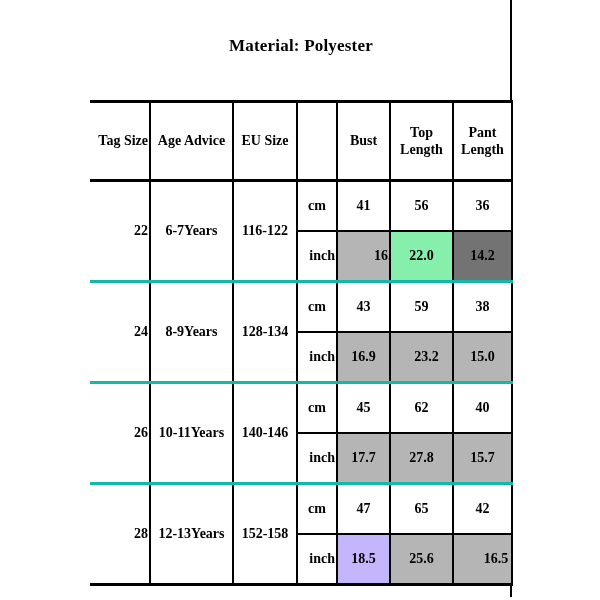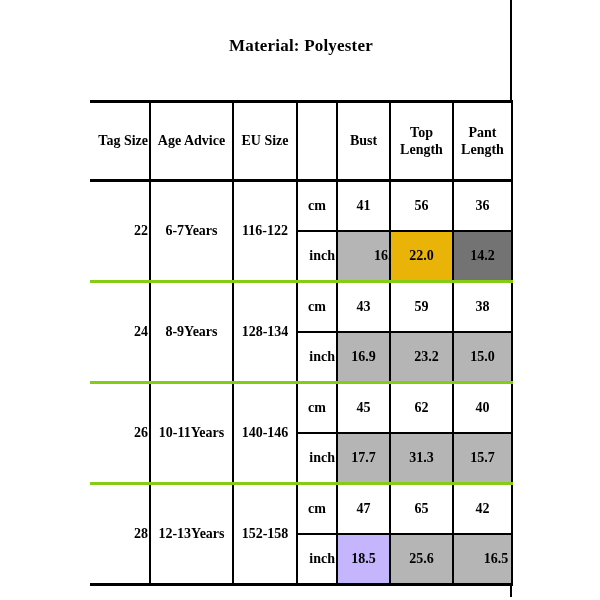--- a/index.html
+++ b/index.html
@@ -42,21 +42,21 @@
     font-weight: bold;
     font-size: 14px;
     padding: 0 1px;
     background: #ffffff;
     line-height: 1.25;
     overflow: hidden;
   }
   #size-table th:first-child, #size-table td:first-child { border-left: none; text-align: right; }
   #size-table thead th { height: 76px; border-bottom: 3px solid #000; }
   #size-table tbody td { height: 48px; }
-  #size-table tr.group-start td { border-top: 3px solid #84cc16; }
+  #size-table tr.group-start td { border-top: 3px solid #14b8a6; }
   #size-table td.shaded { background: #b5b5b5; }
 </style>
 </head>
 <body>
 
 <div id="canvas">
 
   <div id="title">Material: Polyester</div>
 
   <div id="right-rule"></div>
@@ -89,21 +89,21 @@
         <td rowspan="2">6-7Years</td>
         <td rowspan="2">116-122</td>
         <td>cm</td>
         <td>41</td>
         <td>56</td>
         <td>36</td>
       </tr>
       <tr>
         <td>inch</td>
         <td class="shaded" style="background: rgb(181, 181, 181); padding-left: 36px;">16.1</td>
-        <td class="shaded" style="background: #eab308; margin-left: 16px;">22.0</td>
+        <td class="shaded" style="background: #86efac; margin-left: 16px;">22.0</td>
         <td class="shaded" style="background: #737373;">14.2</td>
       </tr>
 
       <tr class="group-start">
         <td rowspan="2">24</td>
         <td rowspan="2">8-9Years</td>
         <td rowspan="2">128-134</td>
         <td>cm</td>
         <td>43</td>
         <td>59</td>
@@ -121,21 +121,21 @@
         <td rowspan="2">10-11Years</td>
         <td rowspan="2">140-146</td>
         <td>cm</td>
         <td>45</td>
         <td>62</td>
         <td>40</td>
       </tr>
       <tr>
         <td>inch</td>
         <td class="shaded" style="background: rgb(181, 181, 181);">17.7</td>
-        <td class="shaded" style="background: rgb(181, 181, 181);">31.3</td>
+        <td class="shaded" style="background: rgb(181, 181, 181);">27.8</td>
         <td class="shaded" style="background: rgb(181, 181, 181);">15.7</td>
       </tr>
 
       <tr class="group-start">
         <td rowspan="2">28</td>
         <td rowspan="2">12-13Years</td>
         <td rowspan="2">152-158</td>
         <td>cm</td>
         <td>47</td>
         <td>65</td>

